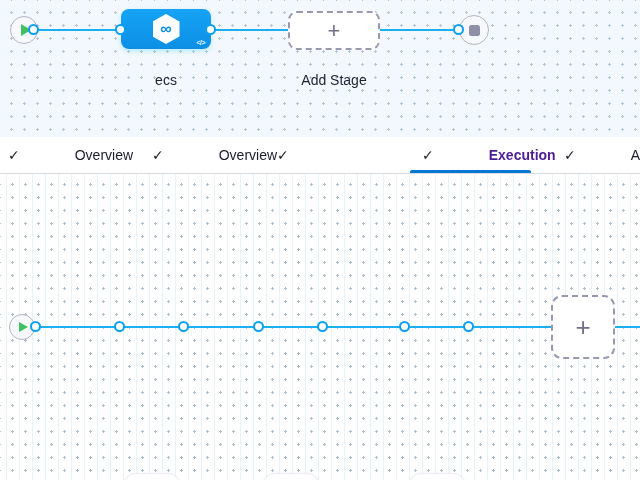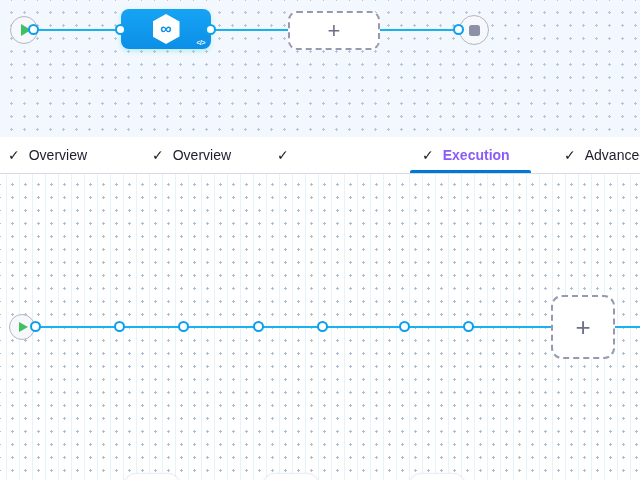--- a/index.html
+++ b/index.html
@@ -60,22 +60,22 @@
   
   .tab-bar {
     position:absolute; left:0; top:137px; width:640px; height:37px;
     background:#fff; border-bottom:1px solid #d8dae4;
   }
   .tab {
     position:absolute; top:0; height:36px; display:flex; align-items:center; gap:9px;
     cursor:pointer; white-space:nowrap;
   }
   .tab .check { font-size:14px; font-weight:700; color:#1c1c28; line-height:1; }
-  .tab .tab-label { font-size:14px; color:#1d1d2b; }
-  .tab.active .tab-label { font-weight:700; color:#8b5cf6; }
+  .tab .tab-label { font-size:14px; color:#1d1d2b;margin-left:46px; }
+  .tab.active .tab-label { font-weight:700; color:#4c1d95; }
   .tab-underline {
     position:absolute; left:410px; bottom:0; width:121px; height:3px;
     background:#0278d5; border-radius:2px 2px 0 0;
   }
 
   
   .exec-canvas {
     position:absolute; left:0; top:174px; width:640px; height:306px;
     background-color:#ffffff;
     background-image:
@@ -111,24 +111,26 @@
     <div class="terminal-node" style="left:10px;top:16px;width:28px;height:28px;">
       <div class="play-tri"></div>
     </div>
 
     <div class="ecs-node">
       <div class="hex">
         <span>∞</span>
       </div>
       <span class="code-glyph">&lt;/&gt;</span>
     </div>
+    <div class="node-label" style="left:121px;top:71px;width:90px;">ecs</div>
 
     <div class="dashed-box" style="left:288px;top:11px;width:92px;height:39px;">
       <span class="plus-sm">+</span>
     </div>
+    <div class="node-label" style="left:288px;top:71px;width:92px;">Add Stage</div>
 
     <div class="terminal-node" style="left:459px;top:15px;width:30px;height:30px;">
       <div class="stop-sq"></div>
     </div>
 
     <div class="ring" style="left:28px;top:24px;"></div>
     <div class="ring" style="left:115px;top:24px;"></div>
     <div class="ring" style="left:205px;top:24px;"></div>
     <div class="ring" style="left:453px;top:24px;"></div>
   </div>

